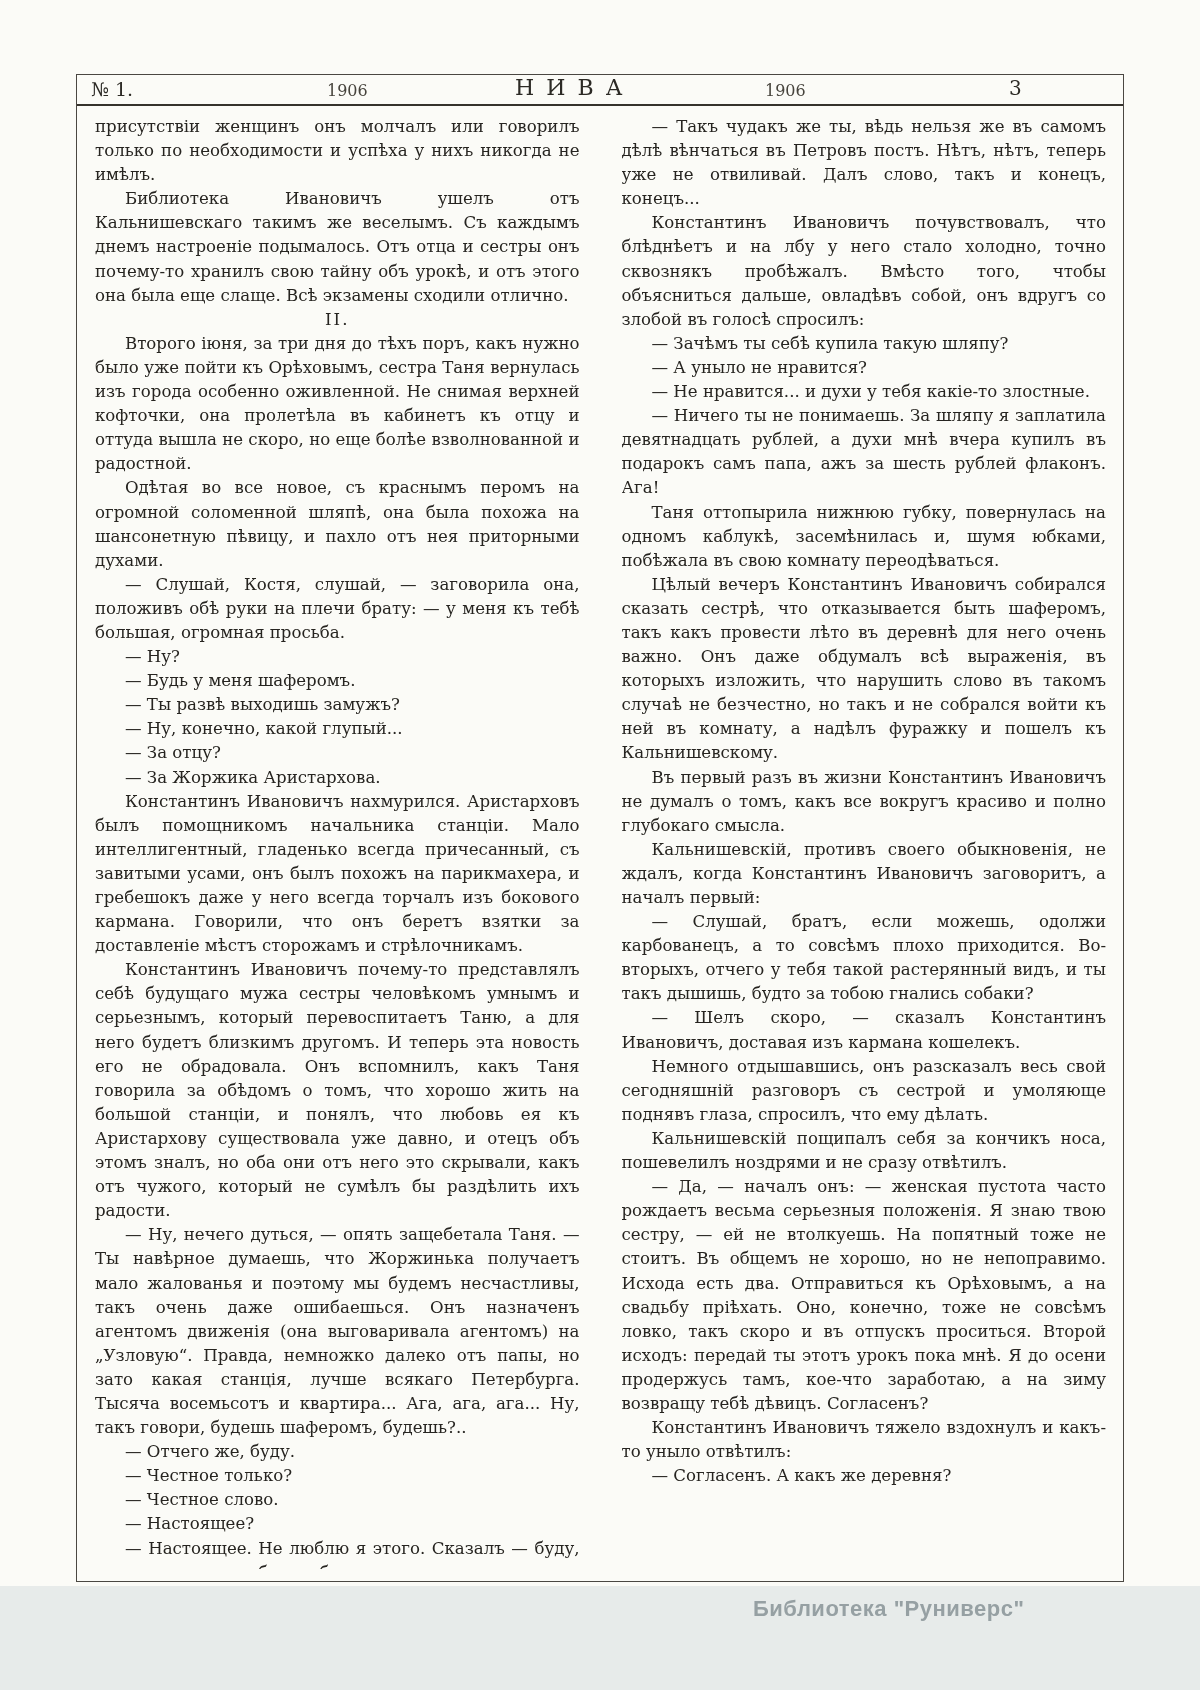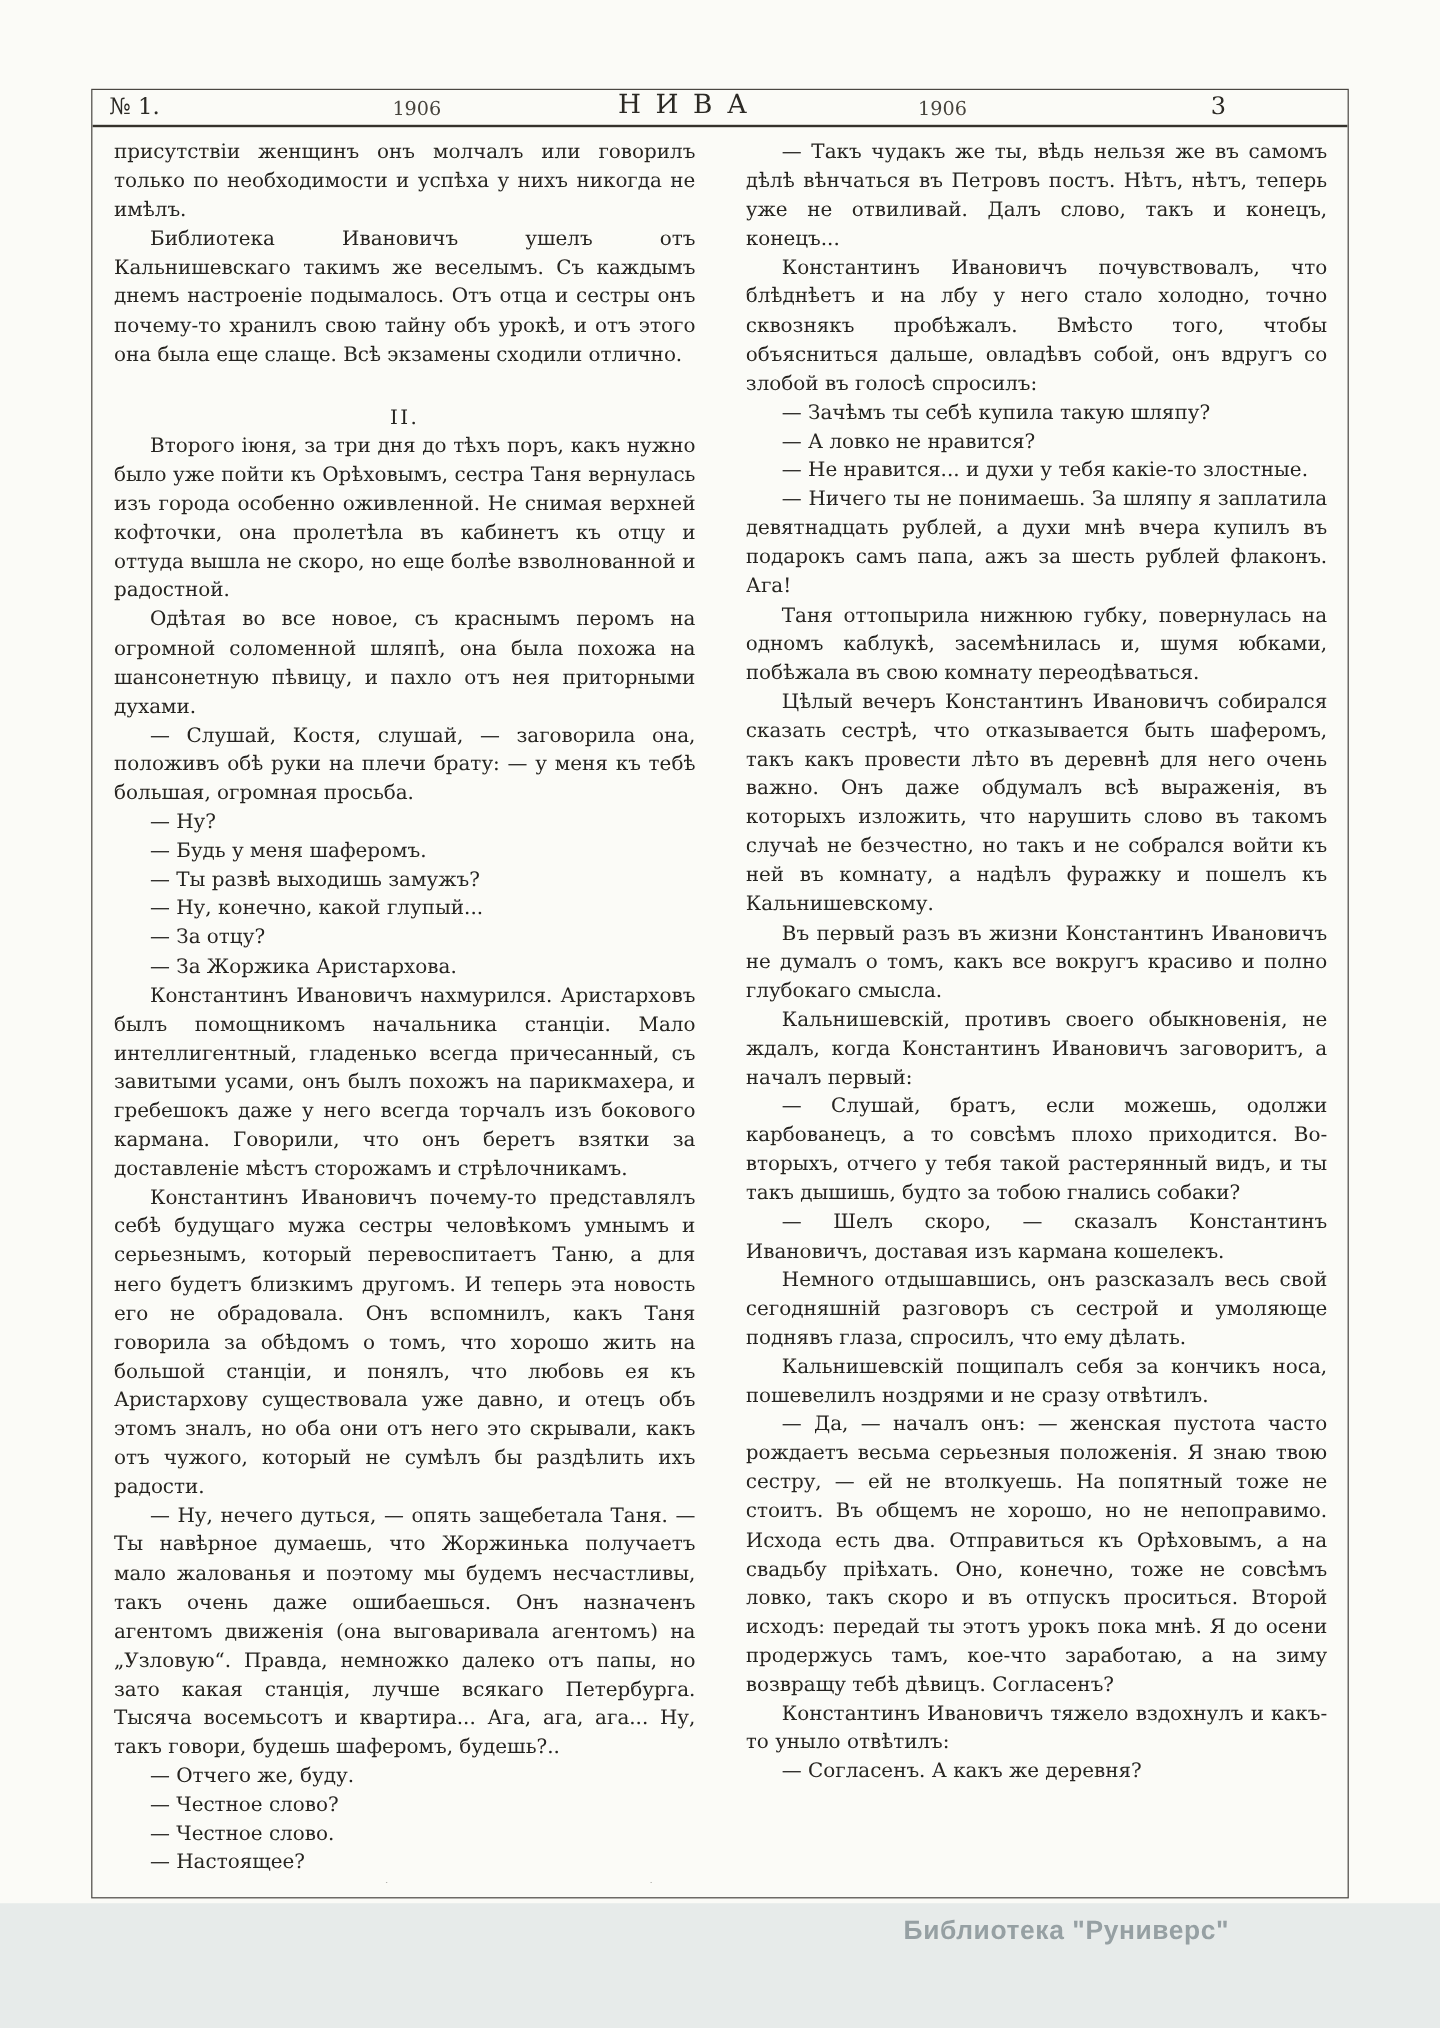--- a/index.html
+++ b/index.html
@@ -50,21 +50,20 @@
     text-align: justify;
     color: #262420;
     overflow: hidden;
   }
   .para { text-indent: 30px; }
   .para.cont { text-indent: 0; }
   .chapter-heading {
     text-align: center;
     text-indent: 0;
     letter-spacing: 2px;
-    margin-top: 28px;
   }
   .watermark {
     position: absolute;
     top: 1596px; left: 753px;
     font-family: "Liberation Sans", sans-serif;
     font-size: 22px;
     font-weight: bold;
     color: #96a0a3;
     letter-spacing: 0.5px;
   }
@@ -95,31 +94,31 @@
           <p class="para">— Ну?</p>
           <p class="para">— Будь у меня шаферомъ.</p>
           <p class="para">— Ты развѣ выходишь замужъ?</p>
           <p class="para">— Ну, конечно, какой глупый...</p>
           <p class="para">— За отцу?</p>
           <p class="para">— За Жоржика Аристархова.</p>
           <p class="para">Константинъ Ивановичъ нахмурился. Аристарховъ былъ помощникомъ начальника станціи. Мало интеллигентный, гладенько всегда причесанный, съ завитыми усами, онъ былъ похожъ на парикмахера, и гребешокъ даже у него всегда торчалъ изъ бокового кармана. Говорили, что онъ беретъ взятки за доставленіе мѣстъ сторожамъ и стрѣлочникамъ.</p>
           <p class="para">Константинъ Ивановичъ почему-то представлялъ себѣ будущаго мужа сестры человѣкомъ умнымъ и серьезнымъ, который перевоспитаетъ Таню, а для него будетъ близкимъ другомъ. И теперь эта новость его не обрадовала. Онъ вспомнилъ, какъ Таня говорила за обѣдомъ о томъ, что хорошо жить на большой станціи, и понялъ, что любовь ея къ Аристархову существовала уже давно, и отецъ объ этомъ зналъ, но оба они отъ него это скрывали, какъ отъ чужого, который не сумѣлъ бы раздѣлить ихъ радости.</p>
           <p class="para">— Ну, нечего дуться, — опять защебетала Таня. — Ты навѣрное думаешь, что Жоржинька получаетъ мало жалованья и поэтому мы будемъ несчастливы, такъ очень даже ошибаешься. Онъ назначенъ агентомъ движенія (она выговаривала агентомъ) на „Узловую“. Правда, немножко далеко отъ папы, но зато какая станція, лучше всякаго Петербурга. Тысяча восемьсотъ и квартира... Ага, ага, ага... Ну, такъ говори, будешь шаферомъ, будешь?..</p>
           <p class="para">— Отчего же, буду.</p>
-          <p class="para">— Честное слово?</p>
+          <p class="para">— Честное только?</p>
           <p class="para">— Честное слово.</p>
           <p class="para">— Настоящее?</p>
           <p class="para">— Настоящее. Не люблю я этого. Сказалъ — буду, такъ ужъ значитъ буду и безъ всякихъ словъ.</p>
           <p class="para">— Вотъ и отлично. Еще просьба, голубчикъ, дусинька, пожалуйста, надѣнь парадный мундиръ и со шпагой, ну, однимъ словомъ, все какъ слѣдуетъ, и со значкомъ.</p>
         </div>
       <div class="column">
           <p class="para">— Такъ чудакъ же ты, вѣдь нельзя же въ самомъ дѣлѣ вѣнчаться въ Петровъ постъ. Нѣтъ, нѣтъ, теперь уже не отвиливай. Далъ слово, такъ и конецъ, конецъ...</p>
           <p class="para">Константинъ Ивановичъ почувствовалъ, что блѣднѣетъ и на лбу у него стало холодно, точно сквознякъ пробѣжалъ. Вмѣсто того, чтобы объясниться дальше, овладѣвъ собой, онъ вдругъ со злобой въ голосѣ спросилъ:</p>
           <p class="para">— Зачѣмъ ты себѣ купила такую шляпу?</p>
-          <p class="para">— А ловко не нравится?</p>
+          <p class="para">— А уныло не нравится?</p>
           <p class="para">— Не нравится... и духи у тебя какіе-то злостные.</p>
           <p class="para">— Ничего ты не понимаешь. За шляпу я заплатила девятнадцать рублей, а духи мнѣ вчера купилъ въ подарокъ самъ папа, ажъ за шесть рублей флаконъ. Ага!</p>
           <p class="para">Таня оттопырила нижнюю губку, повернулась на одномъ каблукѣ, засемѣнилась и, шумя юбками, побѣжала въ свою комнату переодѣваться.</p>
           <p class="para">Цѣлый вечеръ Константинъ Ивановичъ собирался сказать сестрѣ, что отказывается быть шаферомъ, такъ какъ провести лѣто въ деревнѣ для него очень важно. Онъ даже обдумалъ всѣ выраженія, въ которыхъ изложить, что нарушить слово въ такомъ случаѣ не безчестно, но такъ и не собрался войти къ ней въ комнату, а надѣлъ фуражку и пошелъ къ Кальнишевскому.</p>
           <p class="para">Въ первый разъ въ жизни Константинъ Ивановичъ не думалъ о томъ, какъ все вокругъ красиво и полно глубокаго смысла.</p>
           <p class="para">Кальнишевскій, противъ своего обыкновенія, не ждалъ, когда Константинъ Ивановичъ заговоритъ, а началъ первый:</p>
           <p class="para">— Слушай, братъ, если можешь, одолжи карбованецъ, а то совсѣмъ плохо приходится. Во-вторыхъ, отчего у тебя такой растерянный видъ, и ты такъ дышишь, будто за тобою гнались собаки?</p>
           <p class="para">— Шелъ скоро, — сказалъ Константинъ Ивановичъ, доставая изъ кармана кошелекъ.</p>
           <p class="para">Немного отдышавшись, онъ разсказалъ весь свой сегодняшній разговоръ съ сестрой и умоляюще поднявъ глаза, спросилъ, что ему дѣлать.</p>
           <p class="para">Кальнишевскій пощипалъ себя за кончикъ носа, пошевелилъ ноздрями и не сразу отвѣтилъ.</p>

